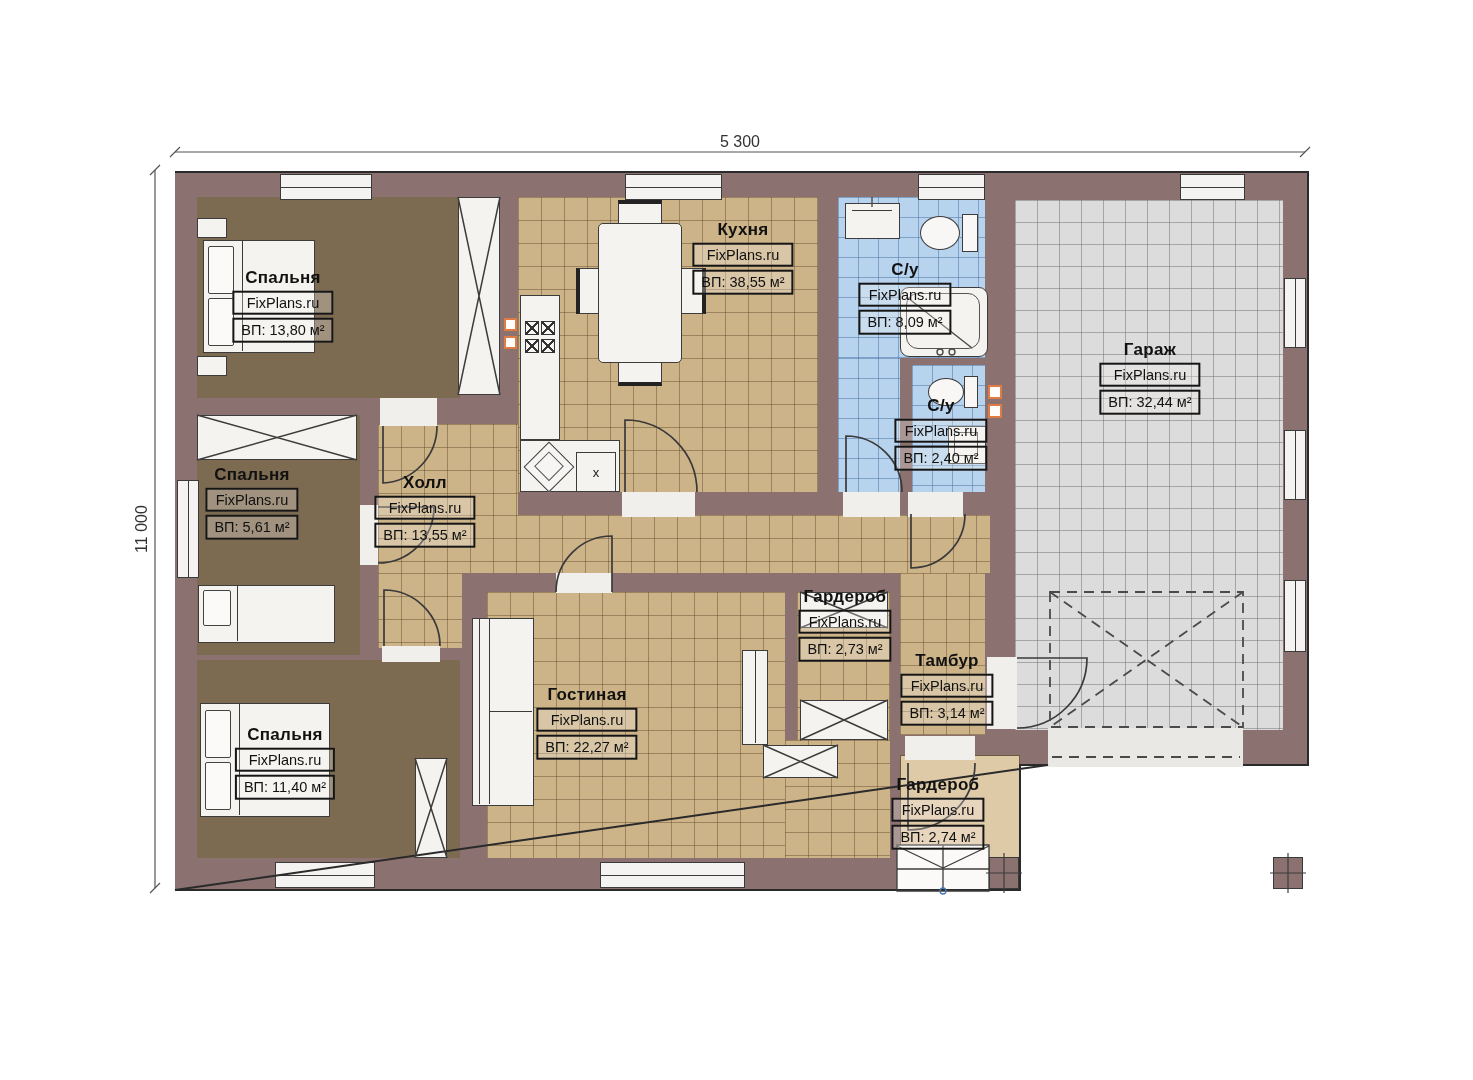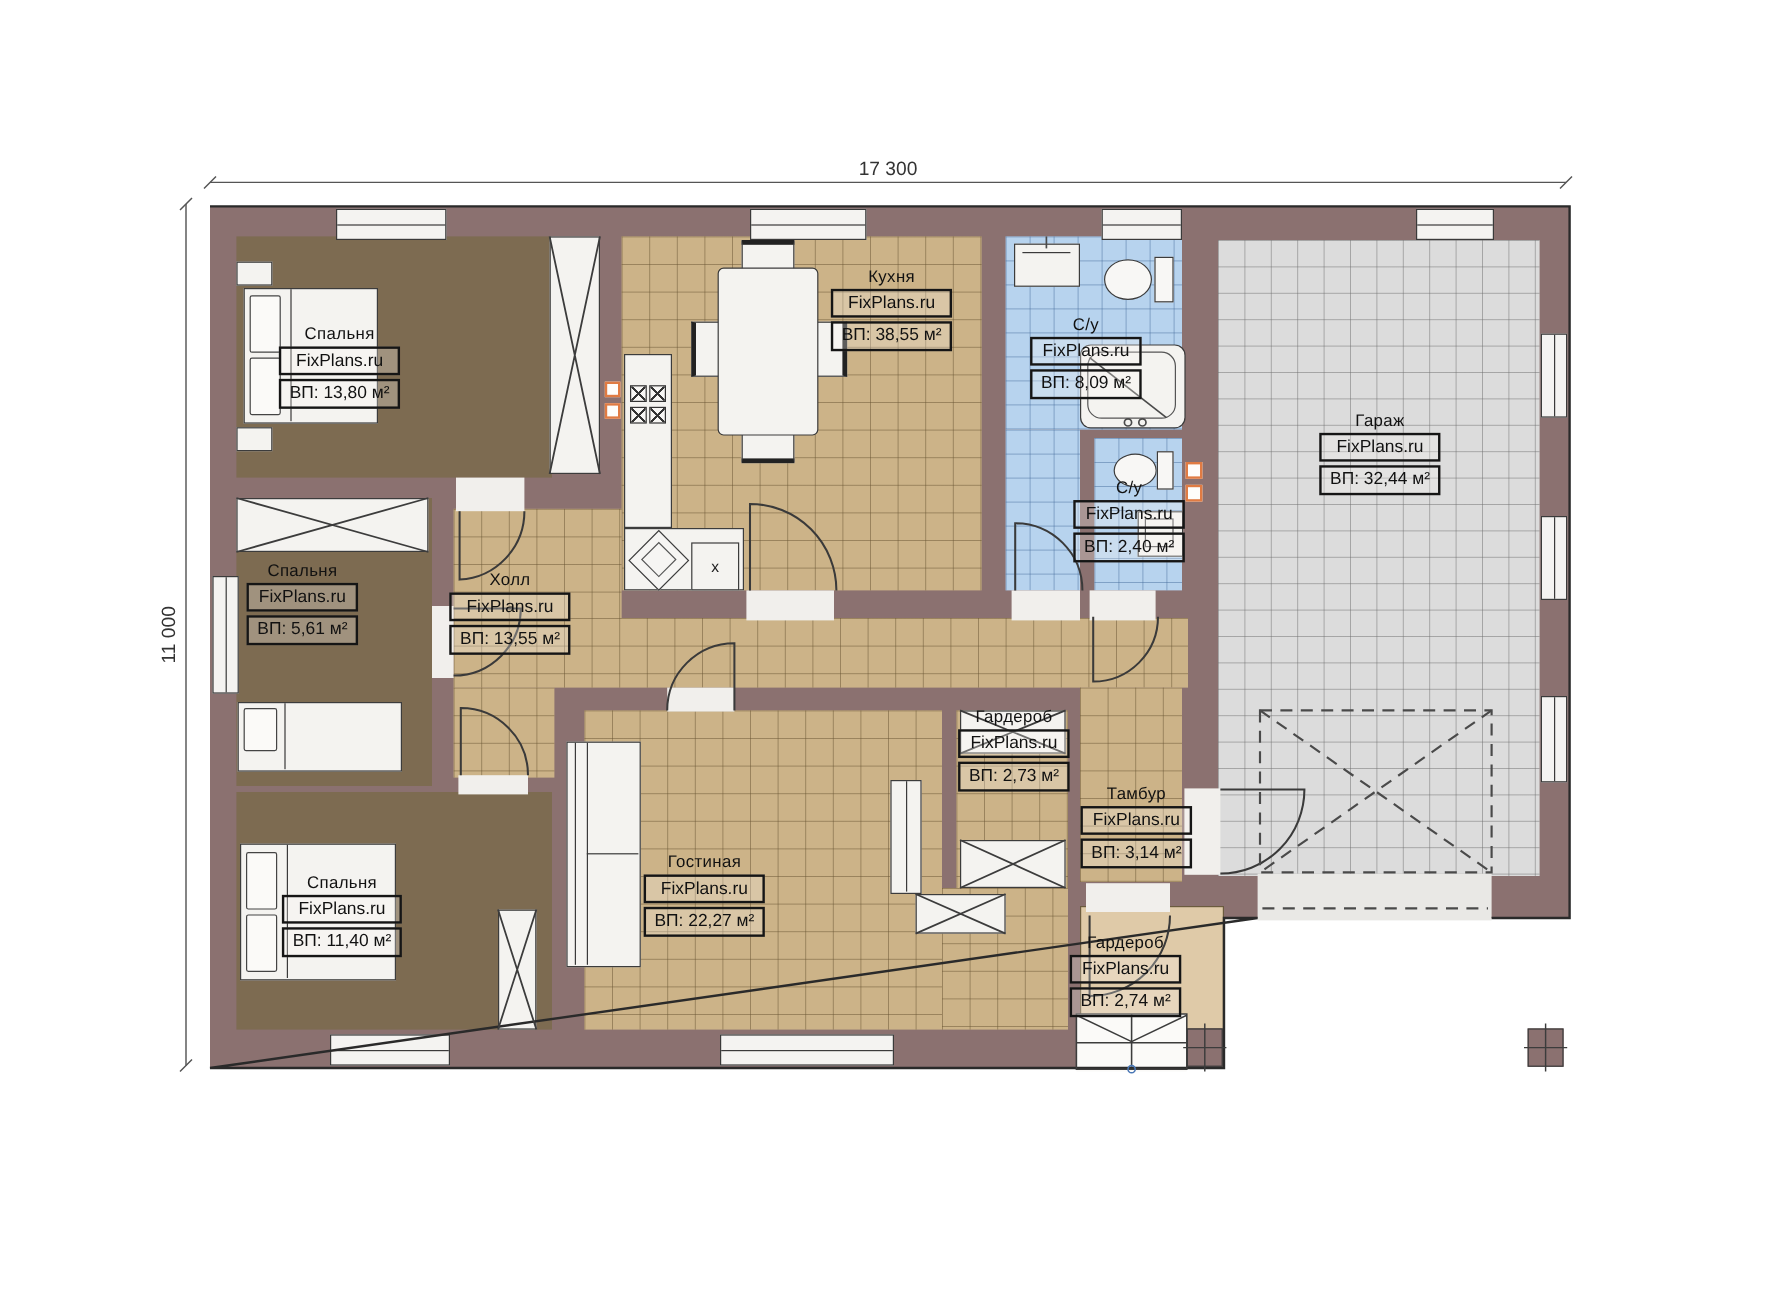--- a/index.html
+++ b/index.html
@@ -33,21 +33,21 @@
                       linear-gradient(135deg,transparent 45%,#333 45%,#333 55%,transparent 55%);}
   .vent{position:absolute;background:#fefdfb;border:2px solid #e07b43;}
   .bowl{position:absolute;background:#f8f7f5;border:1.5px solid #3c3c3c;border-radius:50%;}
   .tank{position:absolute;background:#f8f7f5;border:1.5px solid #3c3c3c;}
   .tub{border-radius:9px;}
   .tub-in{position:absolute;border:1.2px solid #555;border-radius:12px;background:transparent;}
   .diamond{position:absolute;background:#f6f5f3;border:1.5px solid #3c3c3c;transform:rotate(45deg);}
   .diamond-in{position:absolute;border:1px solid #555;}
   .col{position:absolute;background:#8b7170;border:1px solid #3a3a3a;}
   .rlabel{position:absolute;transform:translate(-50%,-50%);text-align:center;color:#111;z-index:30;}
-  .rname{font-size:14px;font-weight:normal;letter-spacing:.3px;white-space:nowrap;}
+  .rname{font-size:17px;font-weight:bold;letter-spacing:.3px;white-space:nowrap;}
   .box{display:block;border:2px solid #151515;padding:0 7px;font-size:14.5px;
        background:rgba(250,248,244,.28);margin-top:3px;white-space:nowrap;line-height:1.4;color:#111;}
   .dim-label{position:absolute;font-size:16px;color:#333;transform:translate(-50%,-50%);z-index:30;}
   .dim-label.vert{transform:translate(-50%,-50%) rotate(-90deg);}
   .steps{position:absolute;background:#fbfaf8;}
   svg{position:absolute;left:0;top:0;z-index:20;}
   .chair{position:absolute;background:#f4f3f0;border:1.3px solid #3c3c3c;}
   .chair-n{border-top:4px solid #222;} .chair-s{border-bottom:4px solid #222;}
   .chair-w{border-left:4px solid #222;} .chair-e{border-right:4px solid #222;}
 </style>
@@ -241,21 +241,21 @@
       <path d="M155,170 V888"></path>
       <path d="M150,175 L160,165 M150,893 L160,883"></path>
     </g>
   </svg>
 
   <div class="vent" style="left:504px;top:318px;width:13px;height:13px;z-index:25"></div>
   <div class="vent" style="left:504px;top:336px;width:13px;height:13px;z-index:25"></div>
   <div class="vent" style="left:988px;top:385px;width:14px;height:14px;z-index:25"></div>
   <div class="vent" style="left:988px;top:404px;width:14px;height:14px;z-index:25"></div>
 
-  <div class="dim-label" style="left:740px;top:142px">17 300</div>
+  <div class="dim-label" style="left:740px;top:142px">5 300</div>
   <div class="dim-label vert" style="left:142px;top:529px">11 000</div>
 
   <div class="rlabel" style="left:283px;top:305px">
     <div class="rname">Спальня</div>
     <div class="box">FixPlans.ru</div>
     <div class="box">ВП: 13,80 м²</div>
   </div>
   <div class="rlabel" style="left:252px;top:502px">
     <div class="rname">Спальня</div>
     <div class="box">FixPlans.ru</div>
@@ -284,21 +284,21 @@
   <div class="rlabel" style="left:941px;top:433px">
     <div class="rname">С/у</div>
     <div class="box">FixPlans.ru</div>
     <div class="box">ВП: 2,40 м²</div>
   </div>
   <div class="rlabel" style="left:1150px;top:377px">
     <div class="rname">Гараж</div>
     <div class="box">FixPlans.ru</div>
     <div class="box">ВП: 32,44 м²</div>
   </div>
-  <div class="rlabel" style="left:587px;top:745px">
+  <div class="rlabel" style="left:587px;top:722px">
     <div class="rname">Гостиная</div>
     <div class="box">FixPlans.ru</div>
     <div class="box">ВП: 22,27 м²</div>
   </div>
   <div class="rlabel" style="left:845px;top:624px">
     <div class="rname">Гардероб</div>
     <div class="box">FixPlans.ru</div>
     <div class="box">ВП: 2,73 м²</div>
   </div>
   <div class="rlabel" style="left:947px;top:688px">

